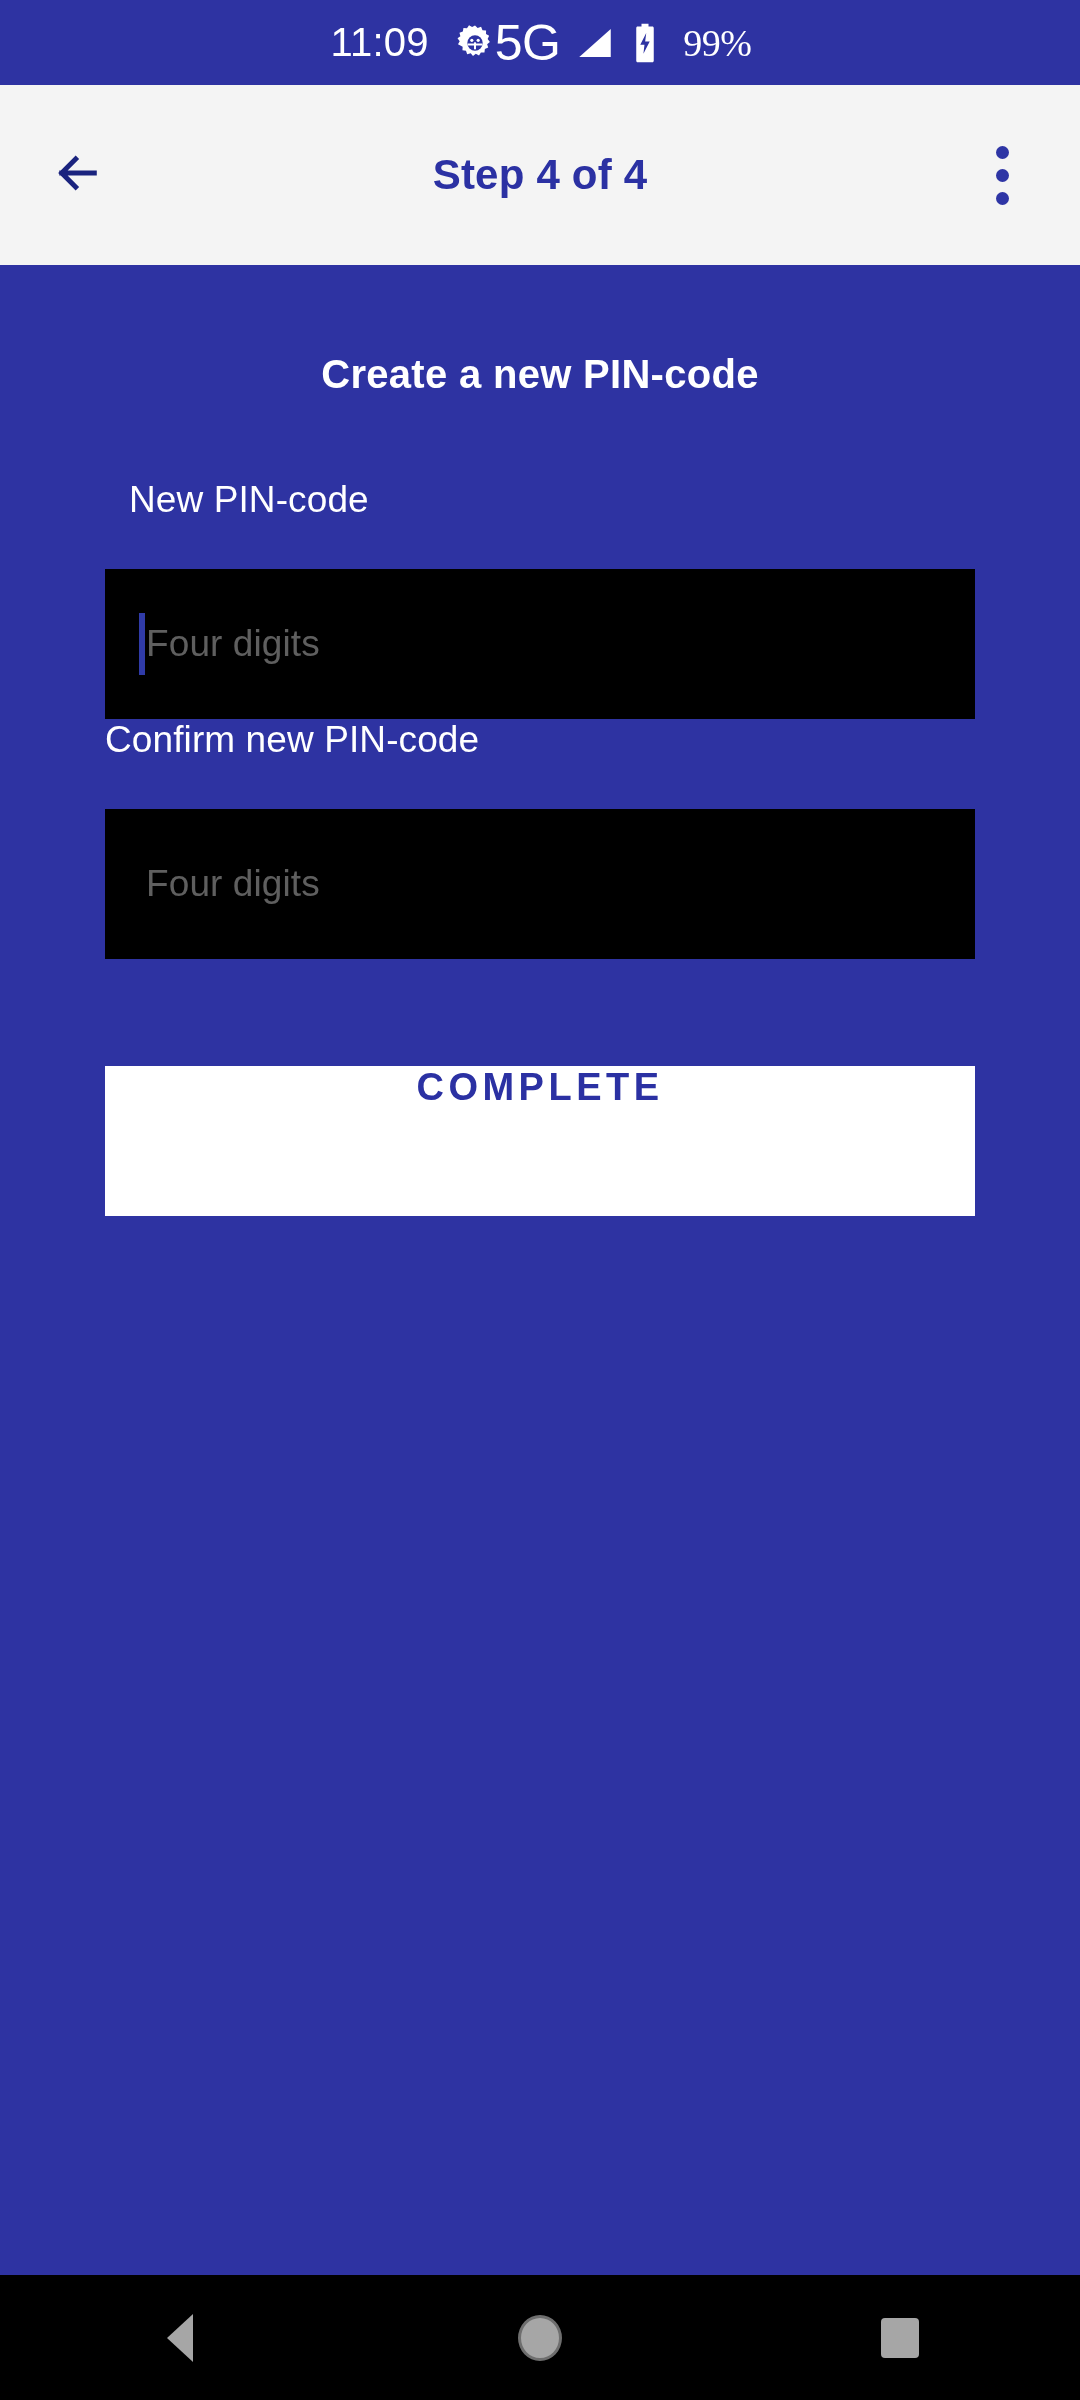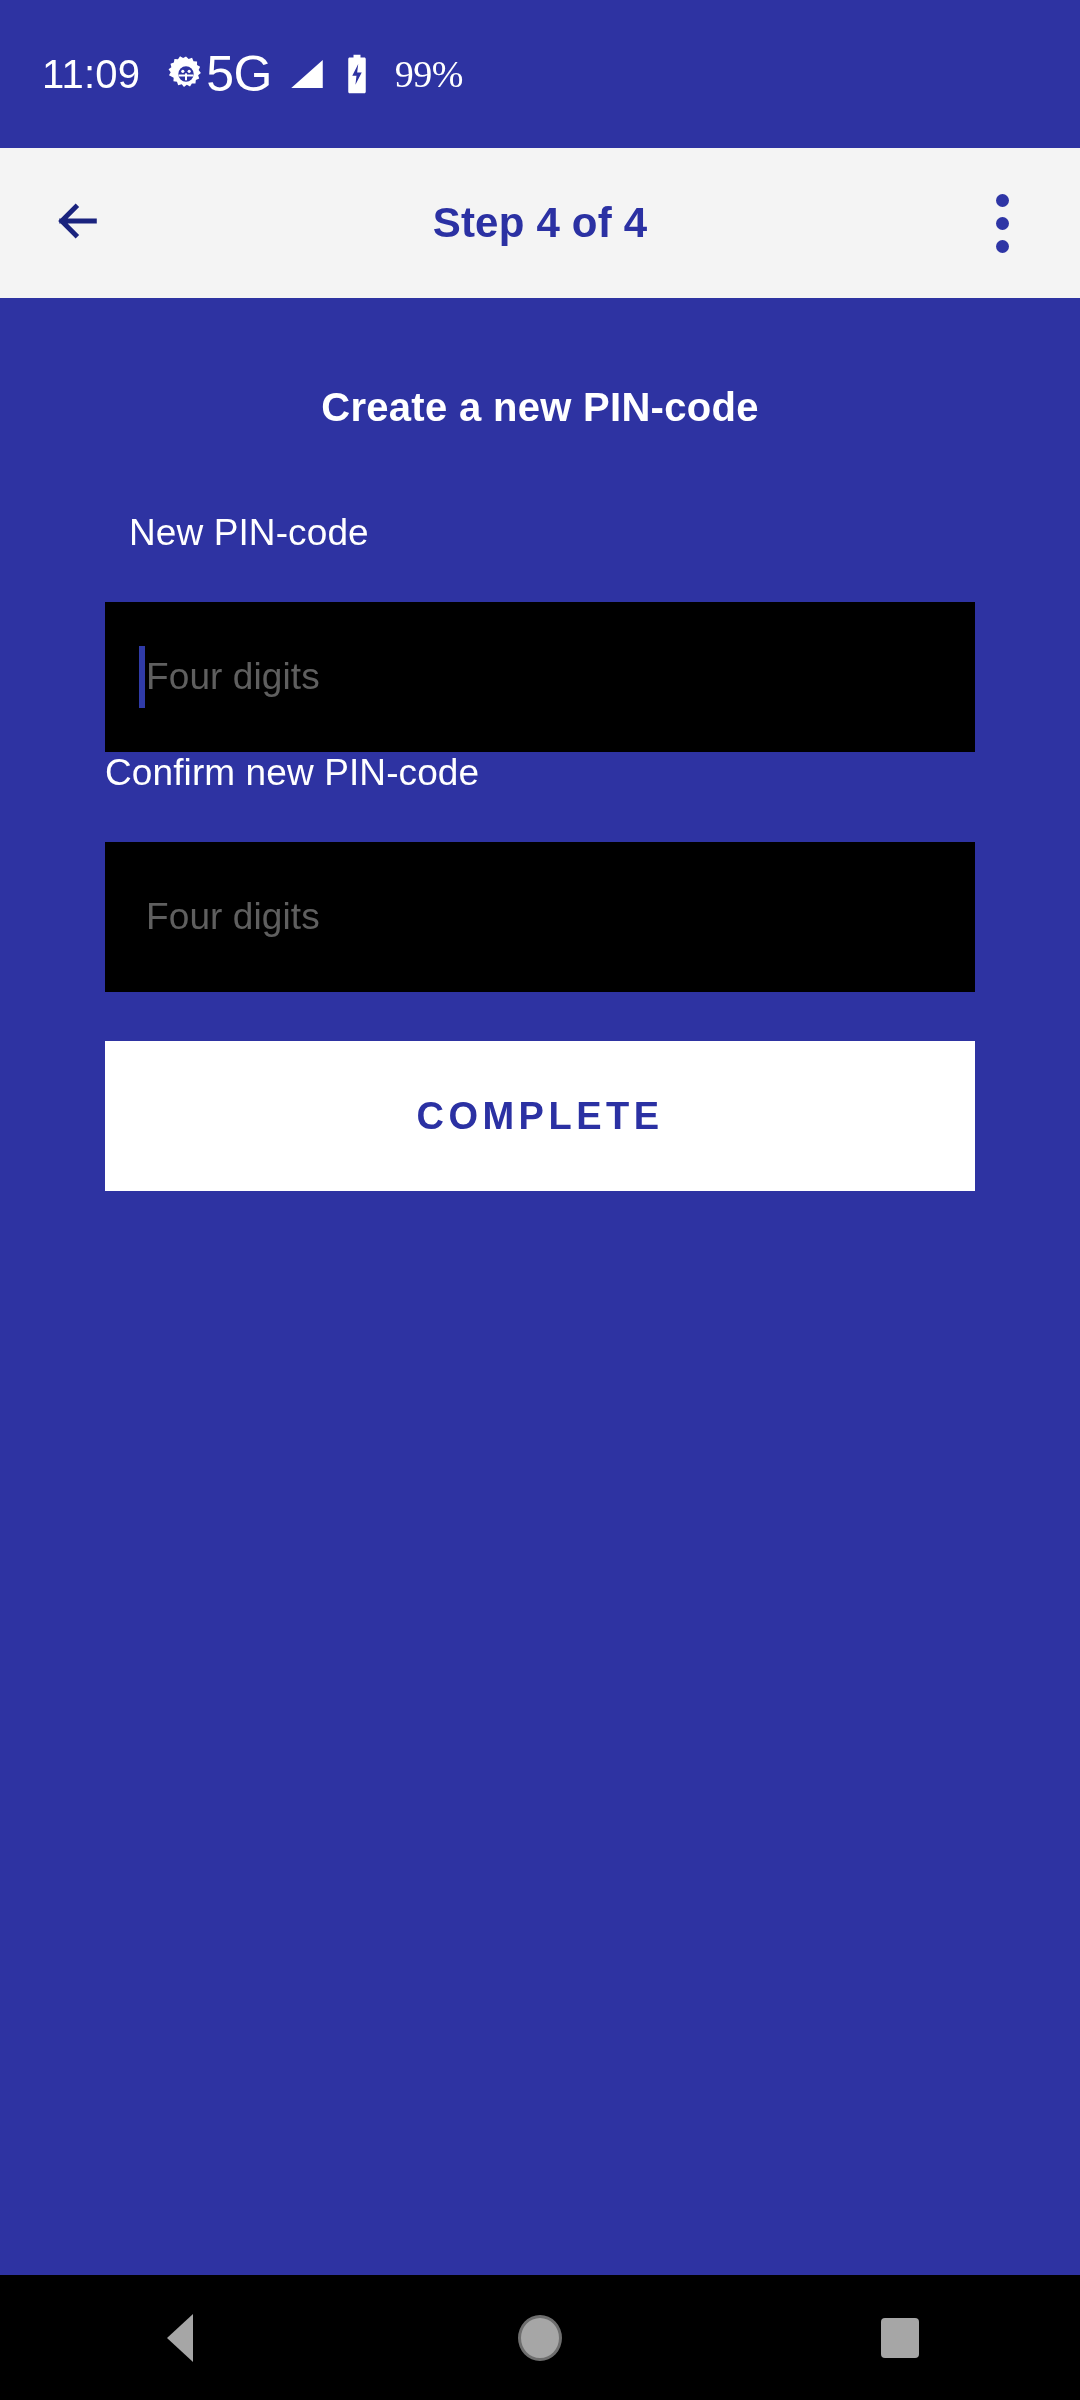--- a/index.html
+++ b/index.html
@@ -16,25 +16,25 @@
     position: relative;
     width: 1080px;
     height: 2400px;
     background: #2E33A2;
     display: flex;
     flex-direction: column;
   }
 
   
   #status-bar {
-    height: 148px;
+    height: 85px;
     background: #2E33A2;
     display: flex;
     align-items: center;
-    justify-content: flex-start;
+    justify-content: center;
     padding: 0 40px 0 42px;
     flex: 0 0 auto;
   }
   .status-left {
     display: flex;
     align-items: center;
     gap: 26px;
   }
   .status-clock {
     color: #FFFFFF;
@@ -59,21 +59,21 @@
     font-size: 38px;
     font-weight: 400;
     letter-spacing: -0.5px;
     margin-left: 9px;
     font-family: Liberation Serif, serif;
   }
   .signal-icon, .battery-icon { display: block; }
 
   
   #app-bar {
-    height: 150px;
+    height: 180px;
     background: #F4F4F4;
     display: flex;
     align-items: center;
     padding: 0 38px 0 30px;
     flex: 0 0 auto;
     position: relative;
   }
   #back-button {
     width: 96px;
     height: 96px;
@@ -160,23 +160,22 @@
     color: #5F5F5F;
     font-size: 37px;
     font-weight: 400;
     letter-spacing: 0.1px;
   }
   #field-confirm-pin { padding-left: 41px; }
 
   #complete-button {
     height: 150px;
     background: #FFFFFF;
-    margin-top: 49px;
-    display: flex;
-    align-items: center;
+    margin-top: 107px;
+    display: flex;
     justify-content: center;
     cursor: pointer;
   }
   #complete-button-label {
     color: #2B31A3;
     font-size: 38px;
     font-weight: bold;
     letter-spacing: 4.5px;
   }
 

